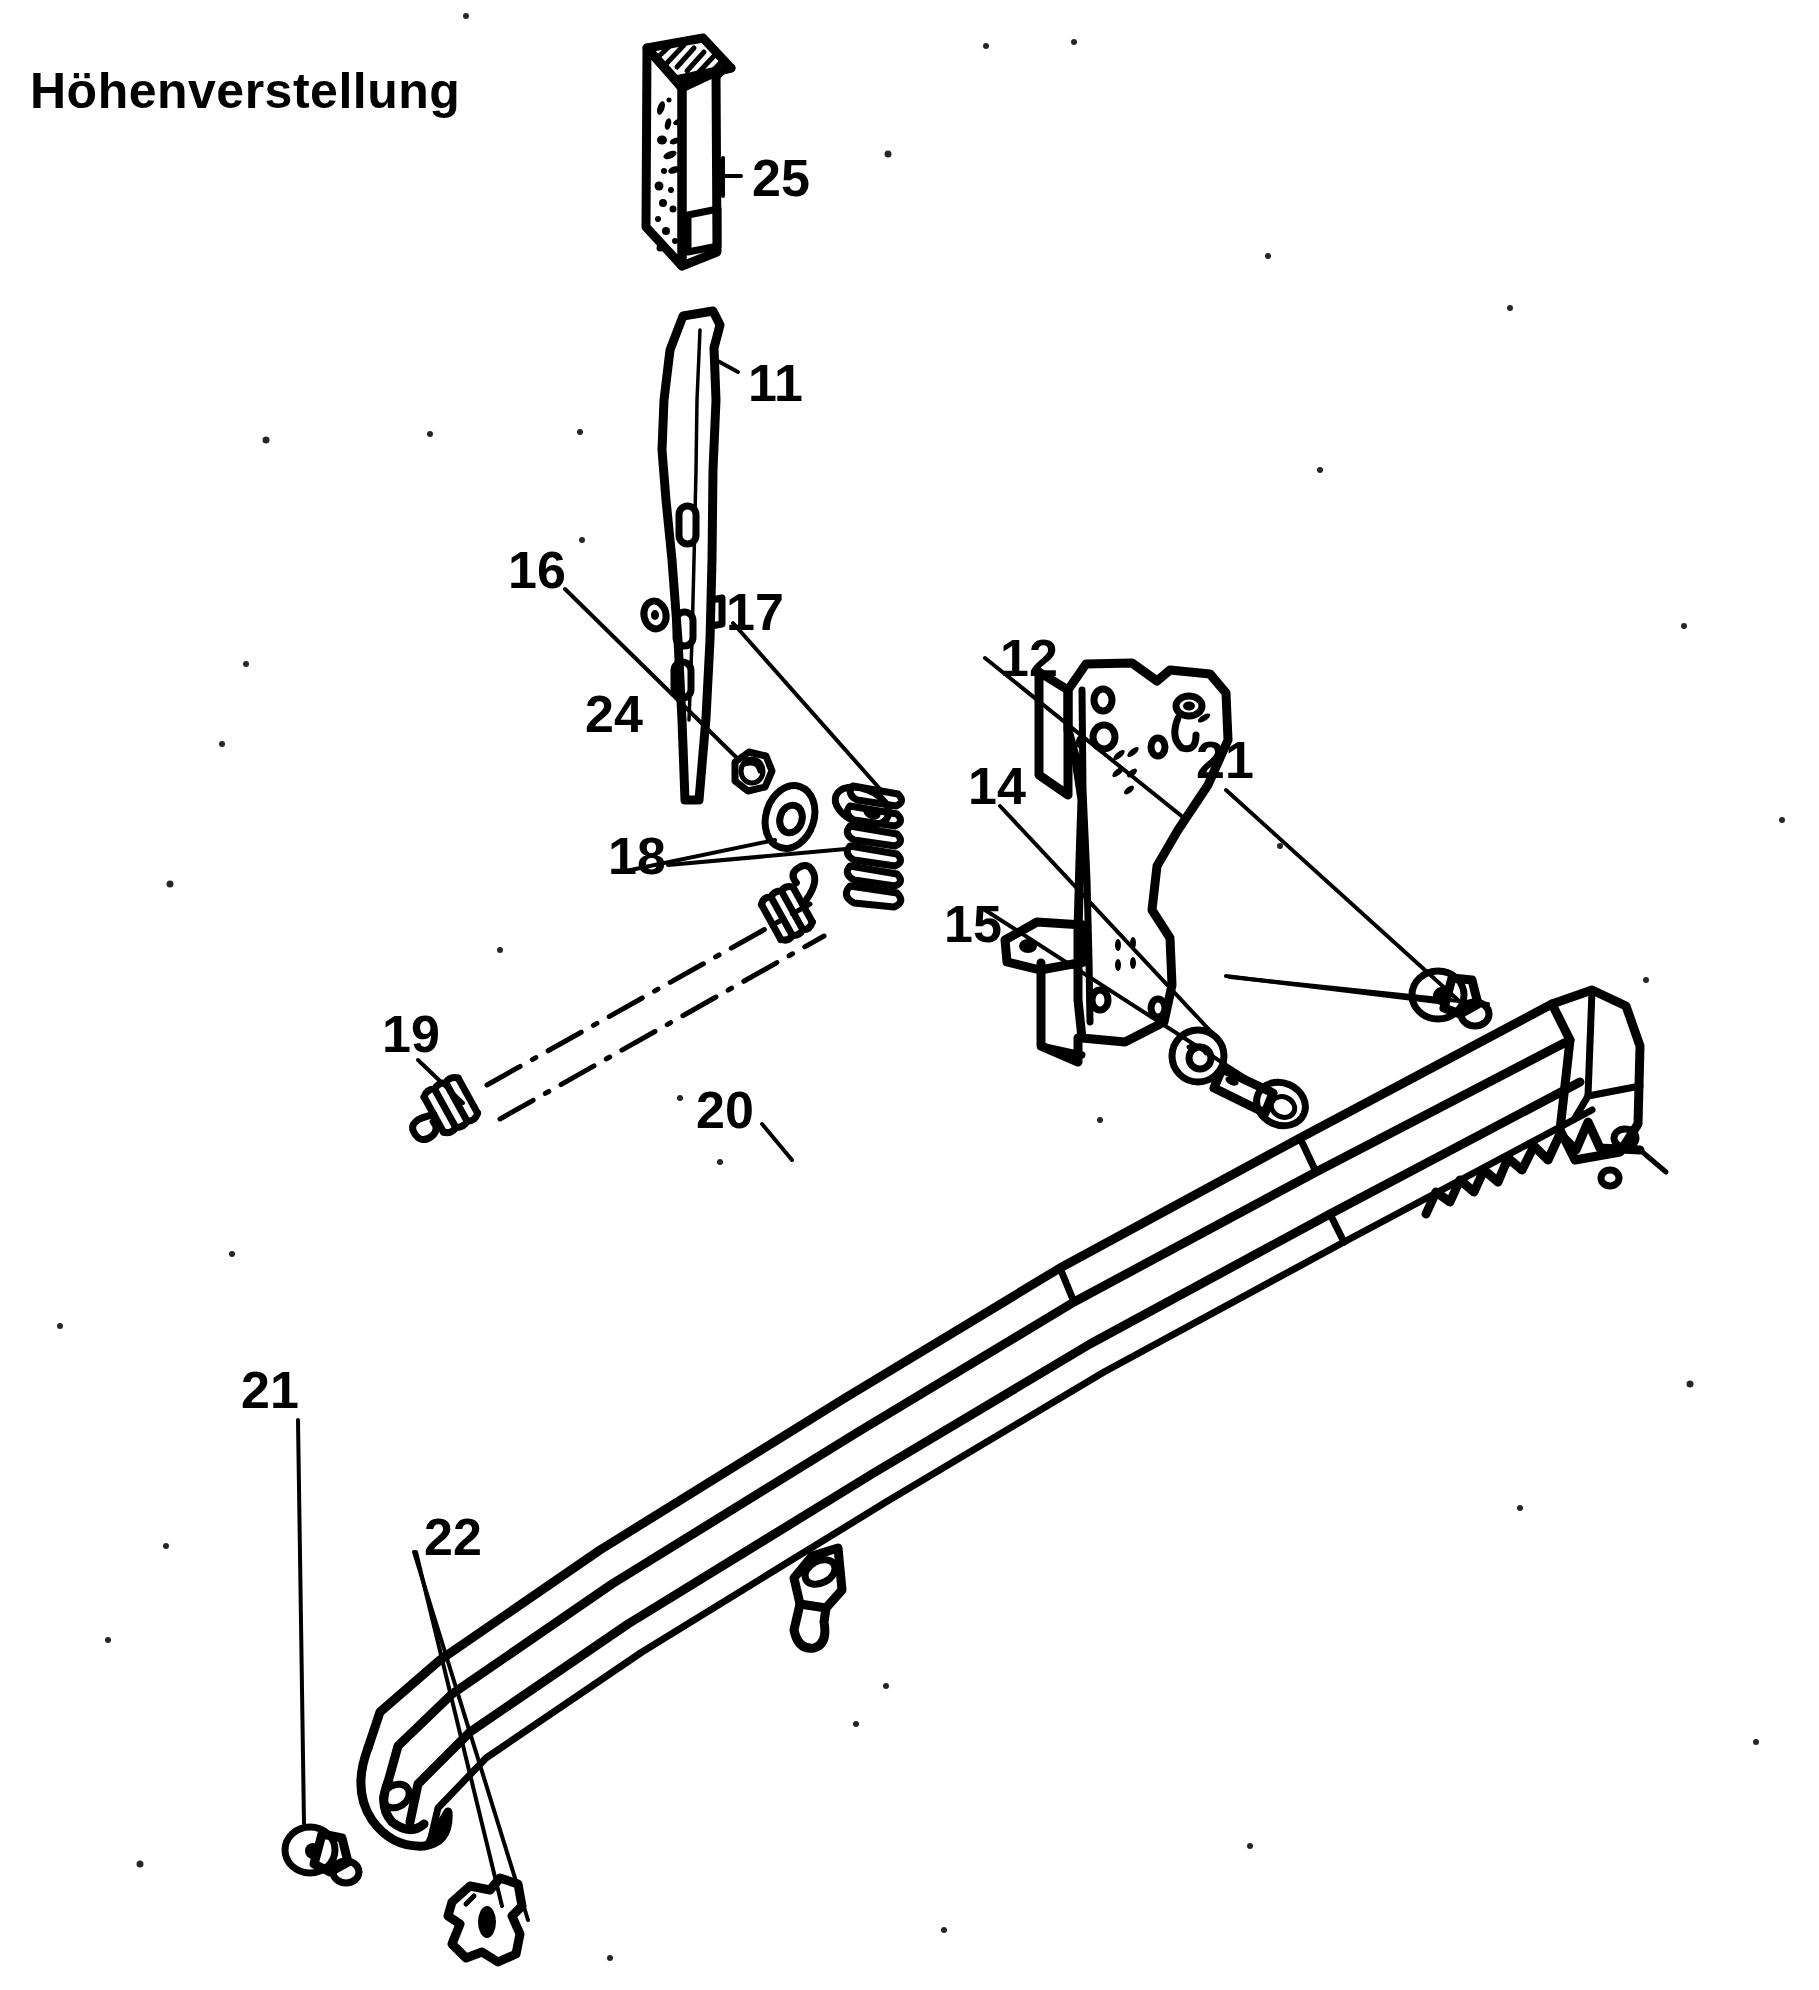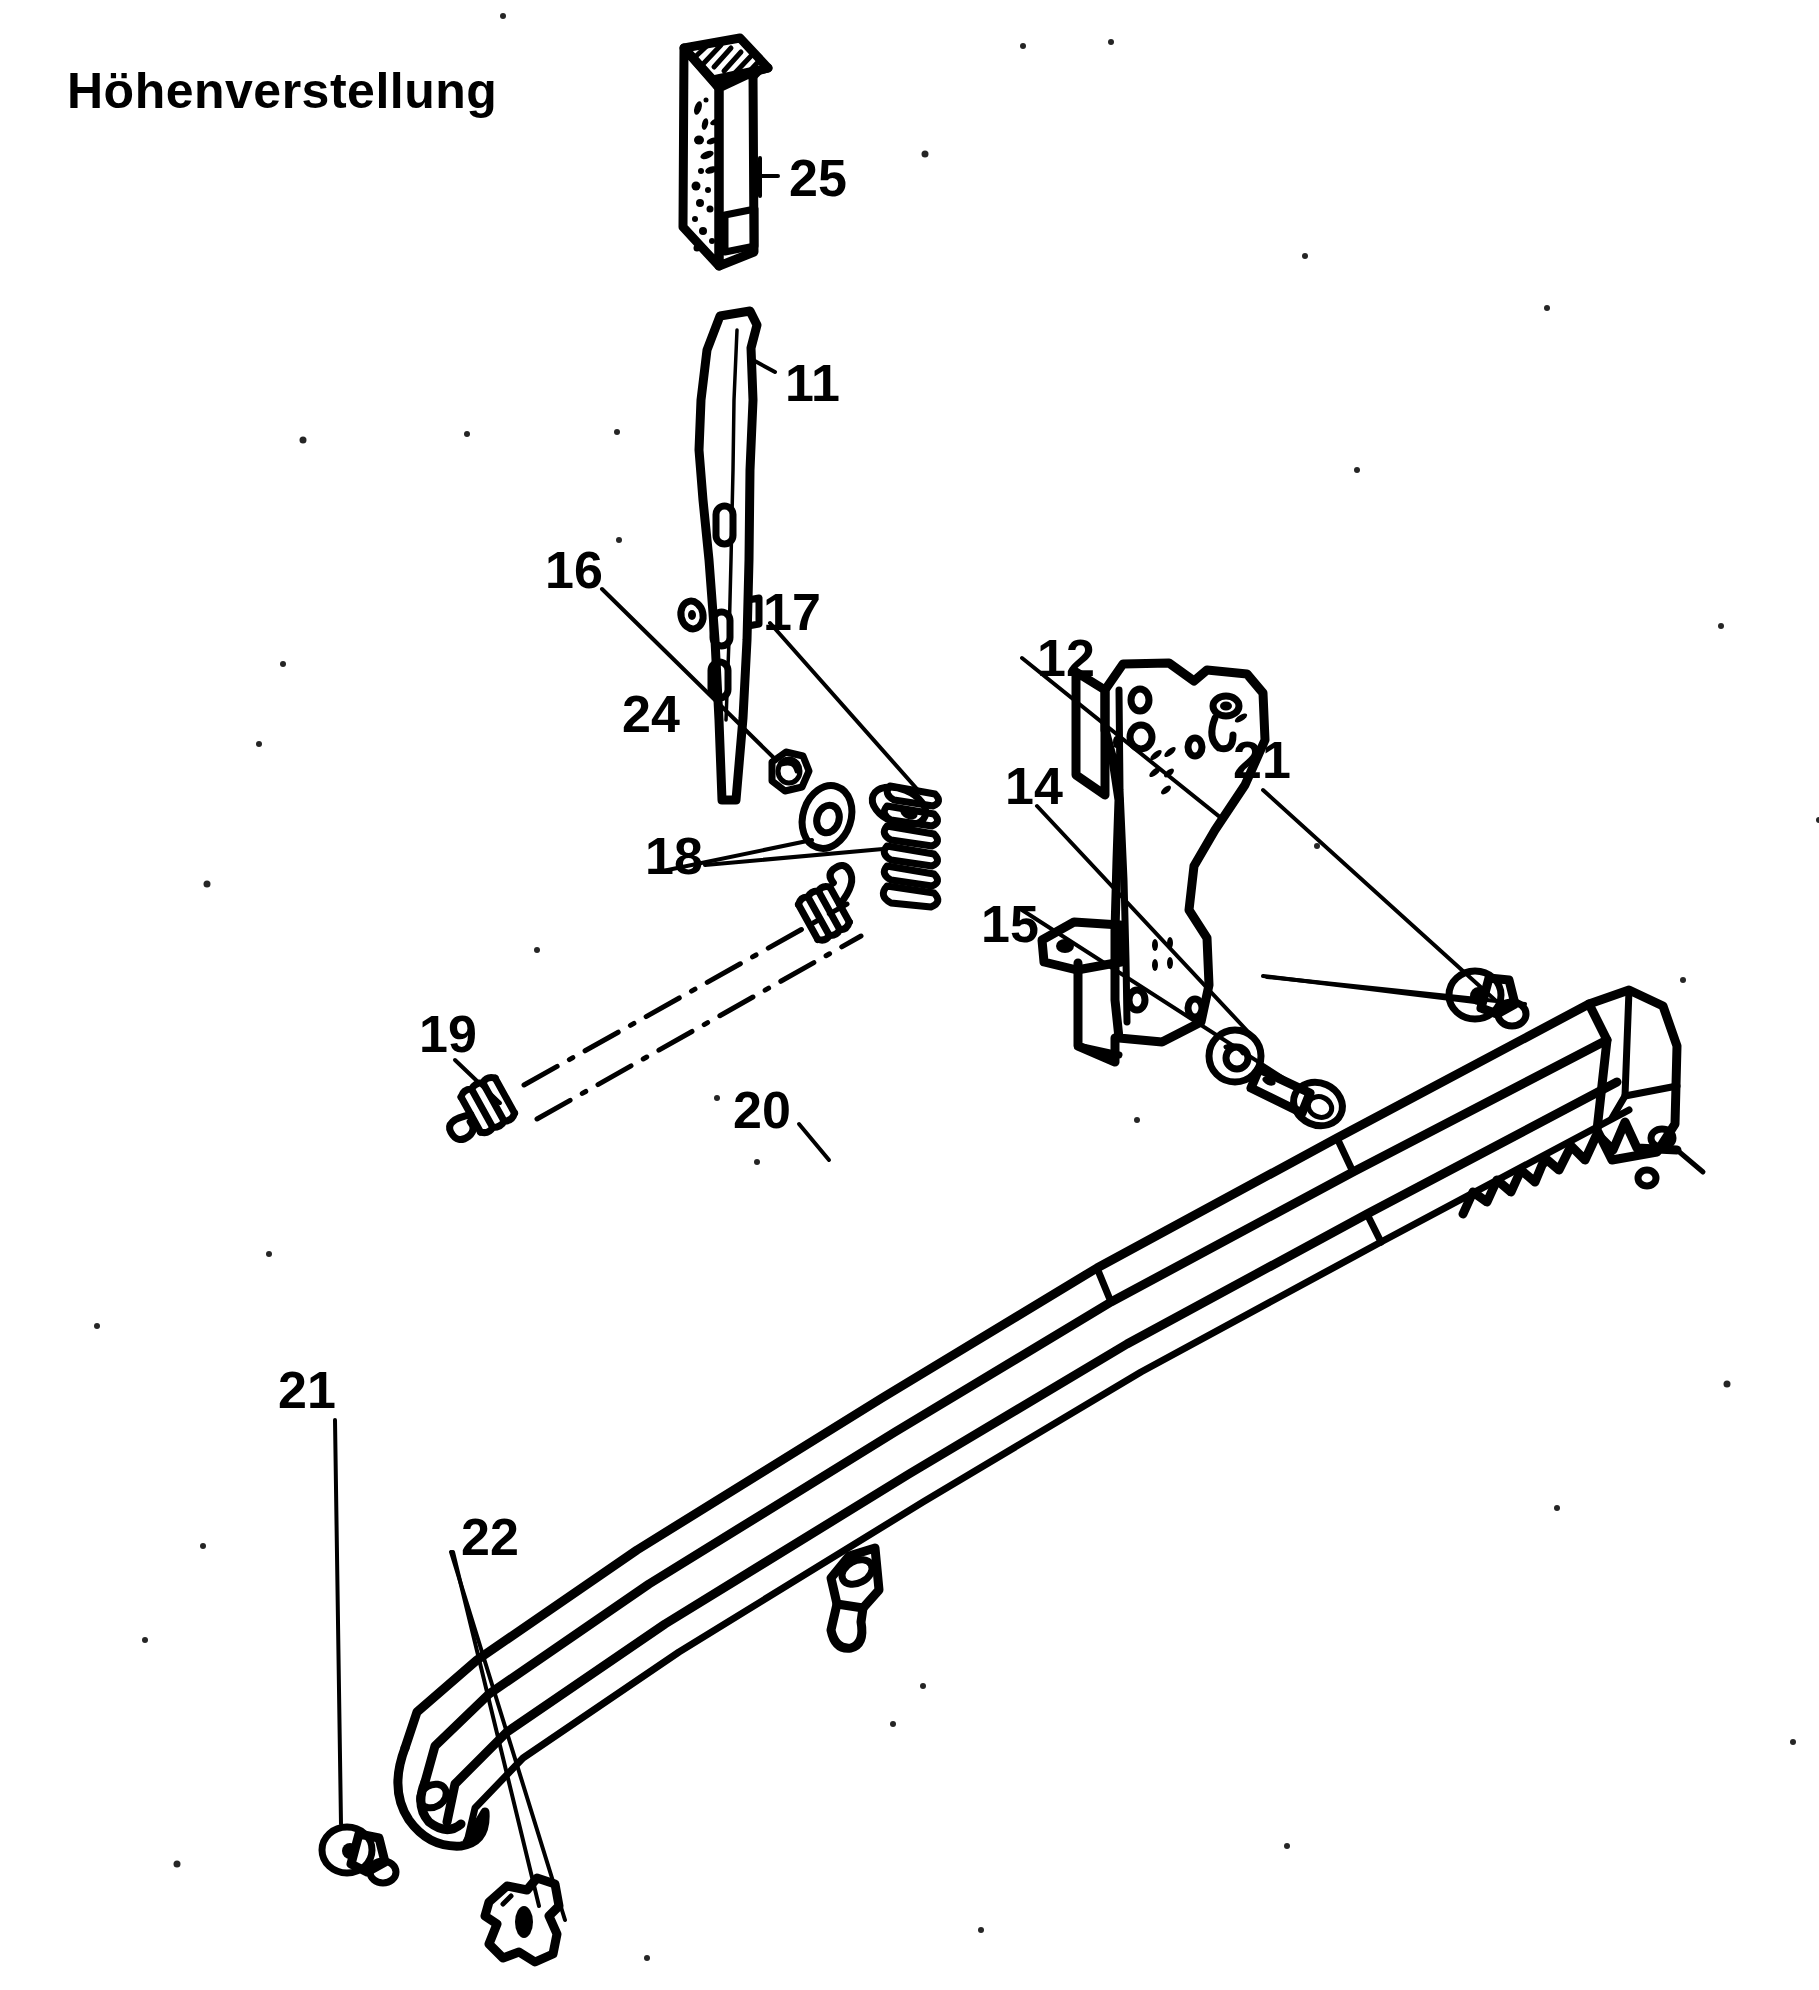--- a/index.html
+++ b/index.html
@@ -13,21 +13,20 @@
     height: 1990px;
     position: relative;
     overflow: hidden;
     font-family: "Liberation Sans", sans-serif;
   }
   #diagram-root {
     position: absolute;
     inset: 0;
     width: 1546px;
     height: 1990px;
-    margin-left: 37px;
   }
   svg#parts-diagram {
     display: block;
     width: 1819px;
     height: 1990px;
   }
   .title-text {
     font-family: "Liberation Sans", sans-serif;
     font-weight: bold;
     font-size: 50px;

